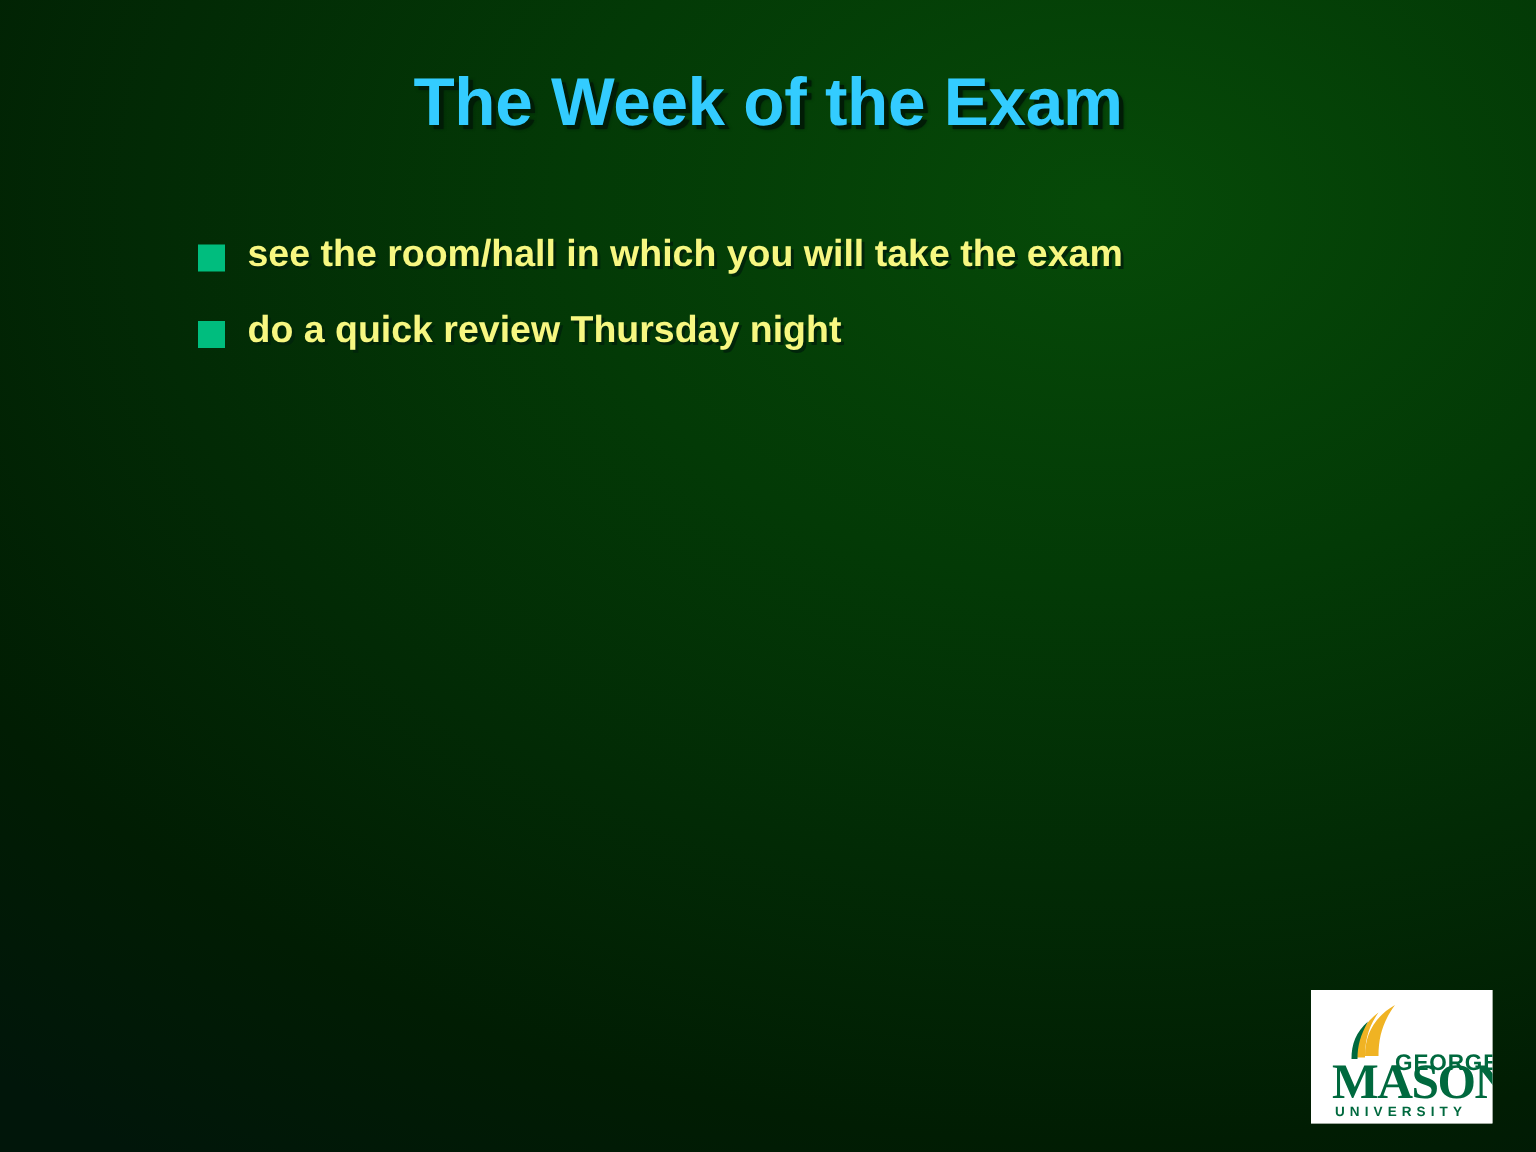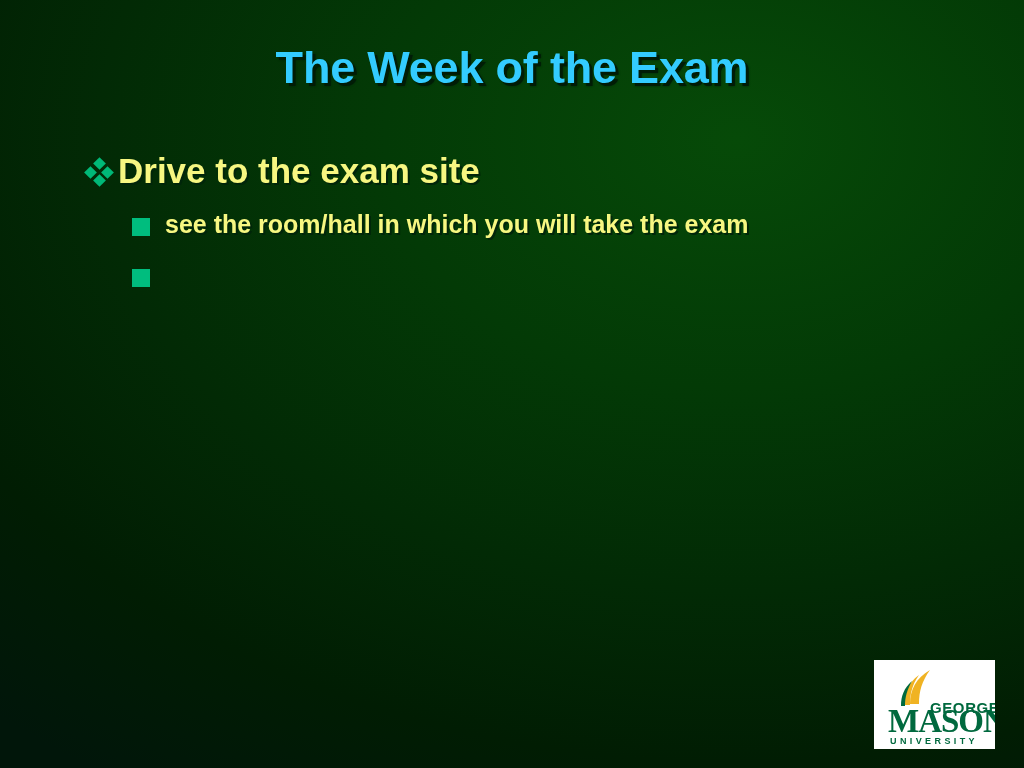--- a/index.html
+++ b/index.html
@@ -131,43 +131,35 @@
 <body>
 
 <div class="slide">
 
   <div class="title-block">
     <span class="slide-title">The Week of the Exam</span>
   </div>
 
   <div class="body-block">
 
-    <div class="bullet-l1">
-      <span class="diamond-bullet">
-        <i class="d-top"></i>
-          <i class="d-left"></i>
-          <i class="d-right"></i>
-          <i class="d-bottom"></i>
-      </span>
-      <span class="l1-text">Drive to the exam site</span>
-    </div>
 
     <div class="bullet-l2">
       <span class="square-bullet"></span>
       <span>see the room/hall in which you will take the exam</span>
     </div>
 
 
     <div class="bullet-l2">
       <span class="square-bullet"></span>
     </div>
 
 
     <div class="bullet-l2">
       <span class="square-bullet"></span>
+      <span>do a quick review Thursday night</span>
     </div>
 
   </div>
 
 
   <div class="logo-box">
     <svg class="logo-svg" viewBox="0 0 121 89" xmlns="http://www.w3.org/2000/svg">
       <rect x="0" y="0" width="121" height="89" fill="#ffffff"></rect>
 
       <path d="M36 44 C36 30, 42 18, 56 10 C48 21, 45 31, 45 44 Z" fill="#f0b323"></path>

